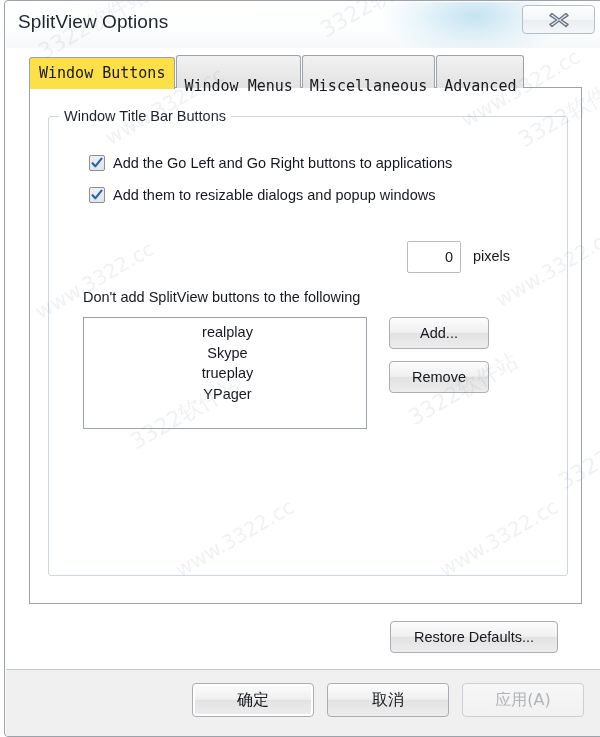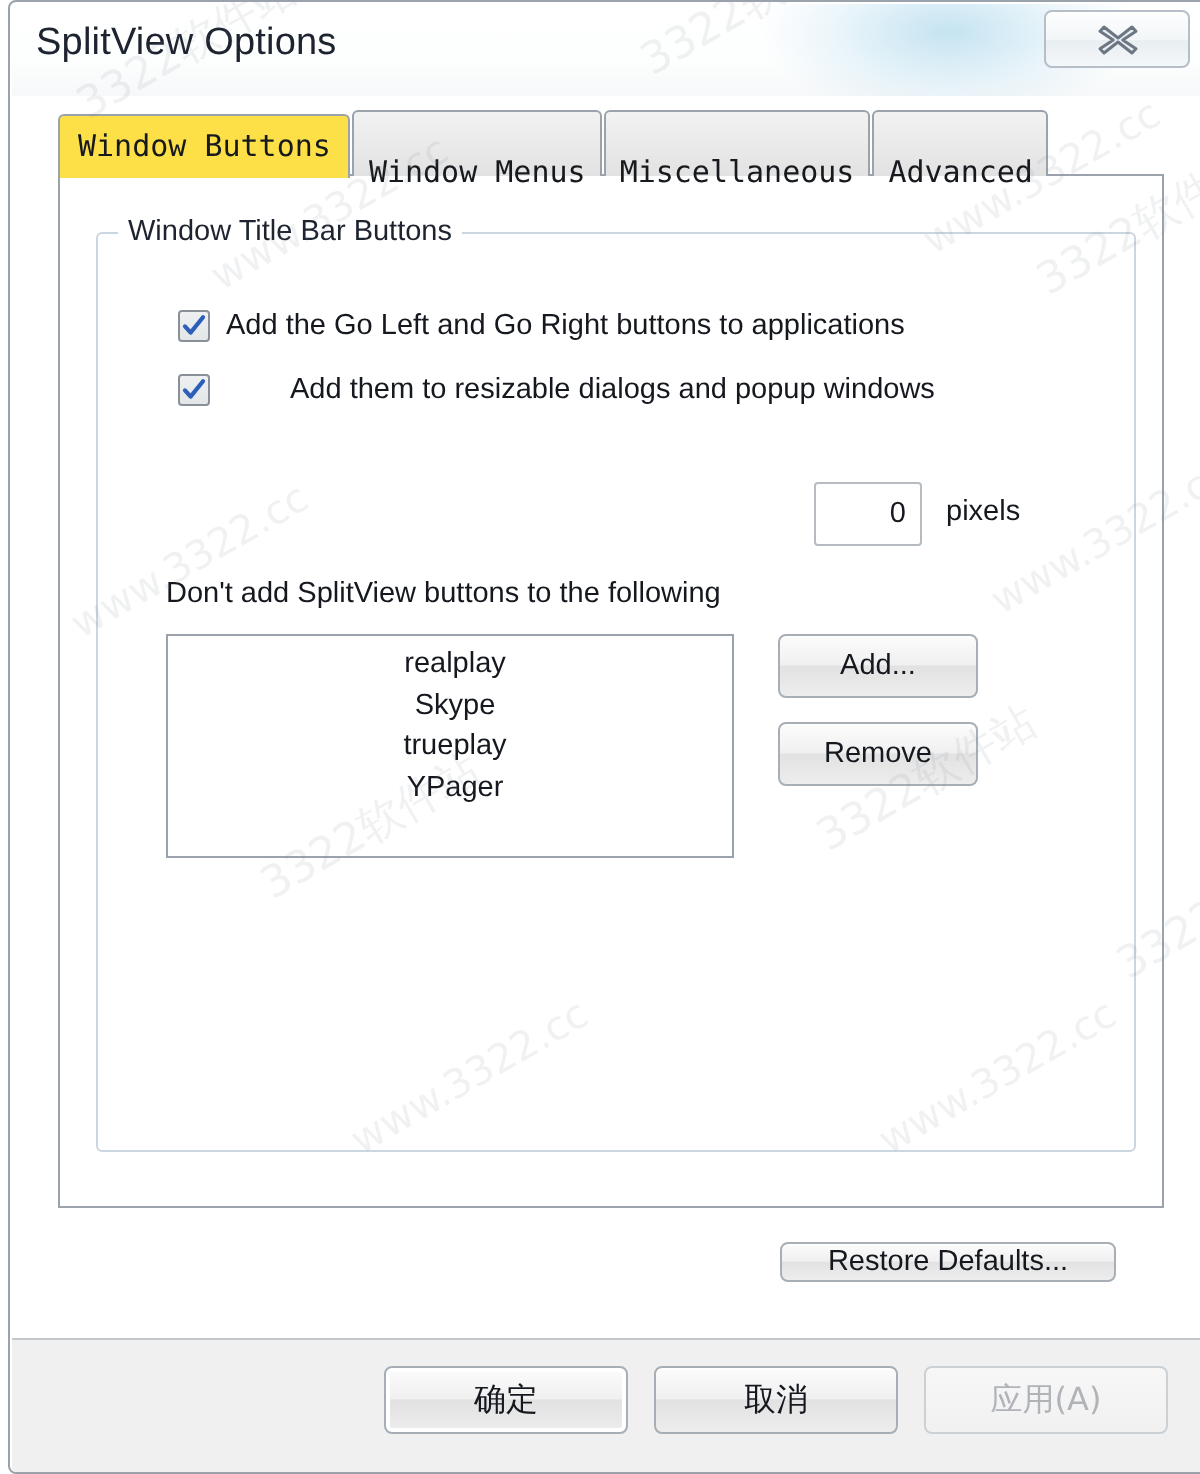--- a/index.html
+++ b/index.html
@@ -264,21 +264,21 @@
     left: 340px;
     top: 244px;
     width: 100px;
     height: 32px;
   }
   #restore-defaults-button {
     position: absolute;
     left: 385px;
     top: 620px;
     width: 168px;
-    height: 20px;
+    height: 32px;
     z-index: 7;
   }
 
   
   #footer {
     position: absolute;
     left: 1px;
     top: 668px;
     width: 598px;
     height: 68px;
@@ -361,21 +361,21 @@
 
       <div class="check-row" style="left:40px; top:38px;">
         <span class="checkbox">
           <svg width="12" height="12" viewBox="0 0 12 12">
             <path d="M1.5 6.2 L4.3 9.3 L10.5 1.6" fill="none" stroke="#2b5fb8" stroke-width="2.1" stroke-linecap="round" stroke-linejoin="round"></path>
           </svg>
         </span>
         <span class="check-label">Add the Go Left and Go Right buttons to applications</span>
       </div>
 
-      <div class="check-row" style="left:40px; top:70px;gap:32px;">
+      <div class="check-row" style="left:40px; top:70px;">
         <span class="checkbox">
           <svg width="12" height="12" viewBox="0 0 12 12">
             <path d="M1.5 6.2 L4.3 9.3 L10.5 1.6" fill="none" stroke="#2b5fb8" stroke-width="2.1" stroke-linecap="round" stroke-linejoin="round"></path>
           </svg>
         </span>
         <span class="check-label">Add them to resizable dialogs and popup windows</span>
       </div>
 
       <div id="gap-row">
         <div id="gap-input" placeholder="0">0</div>

